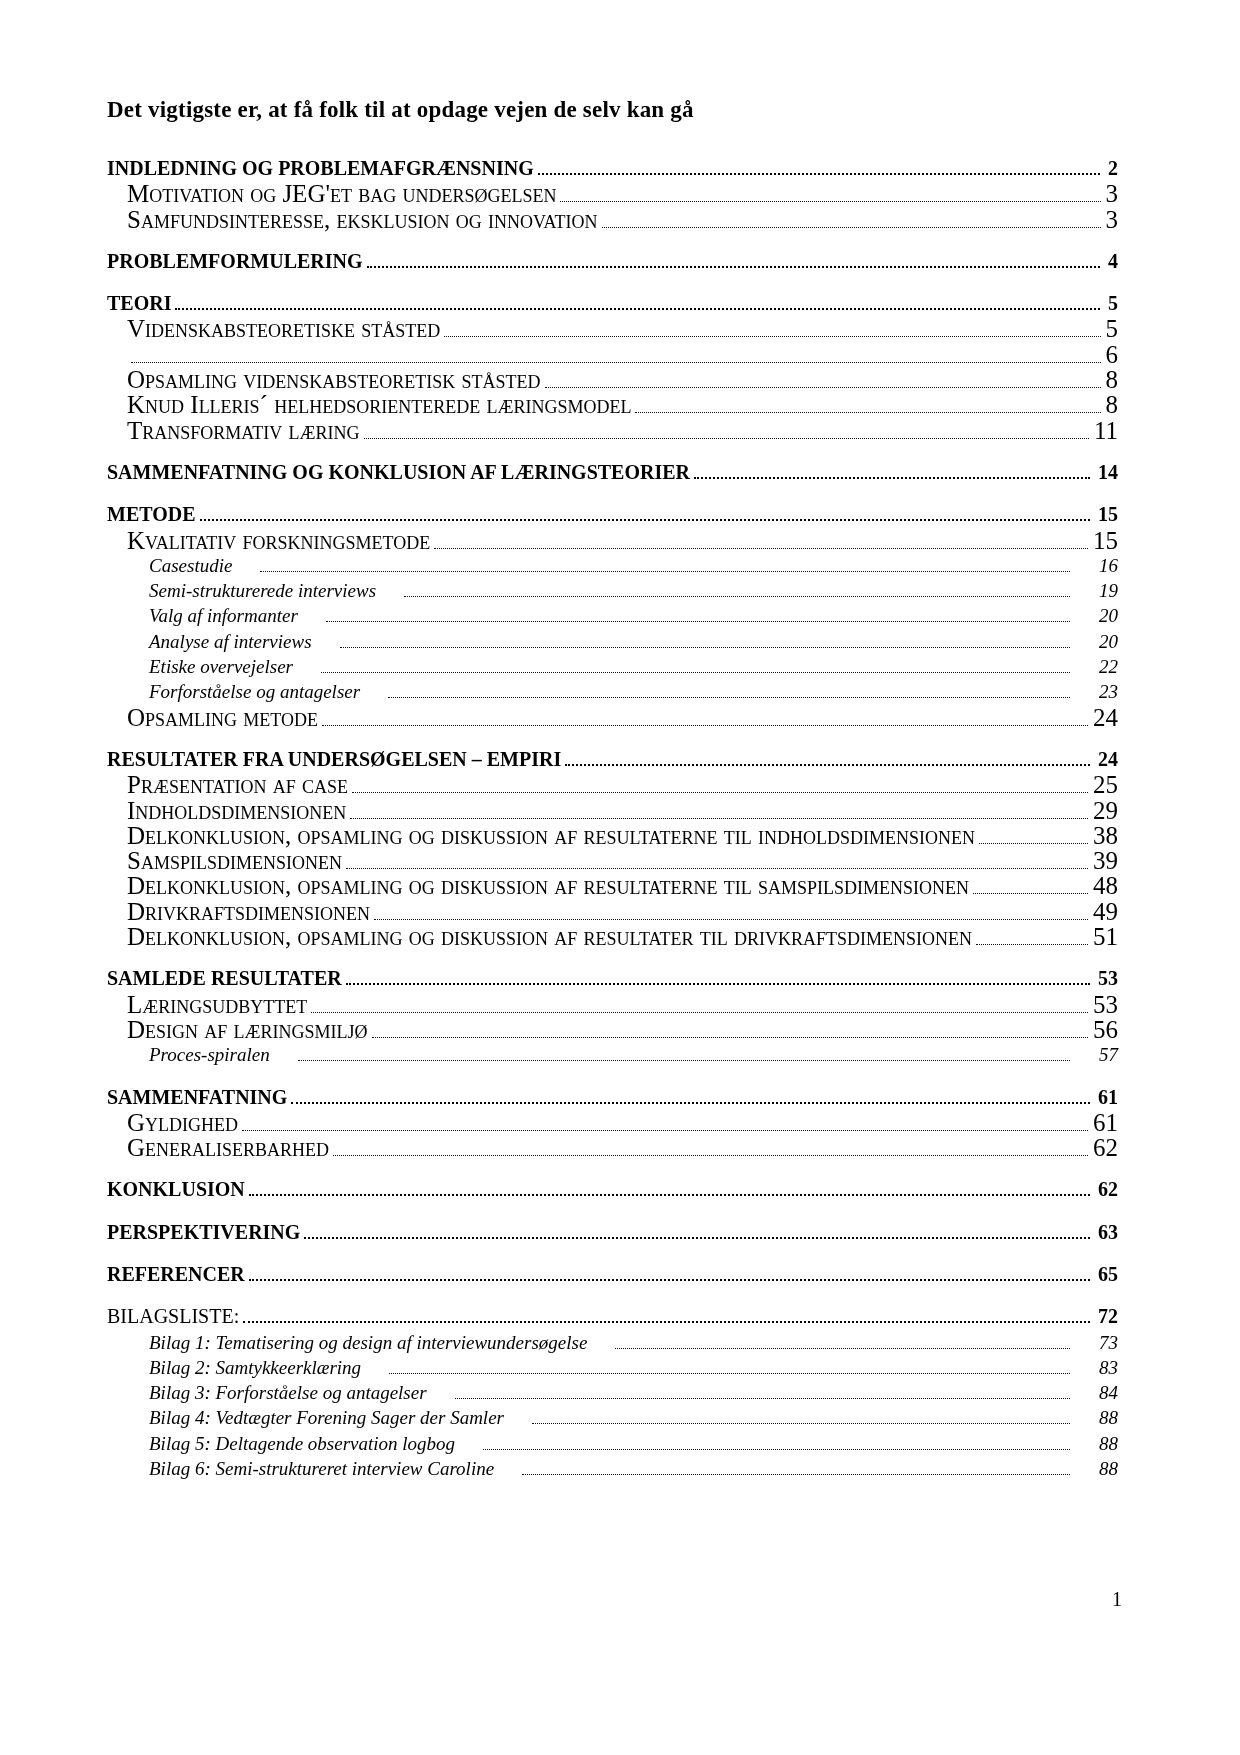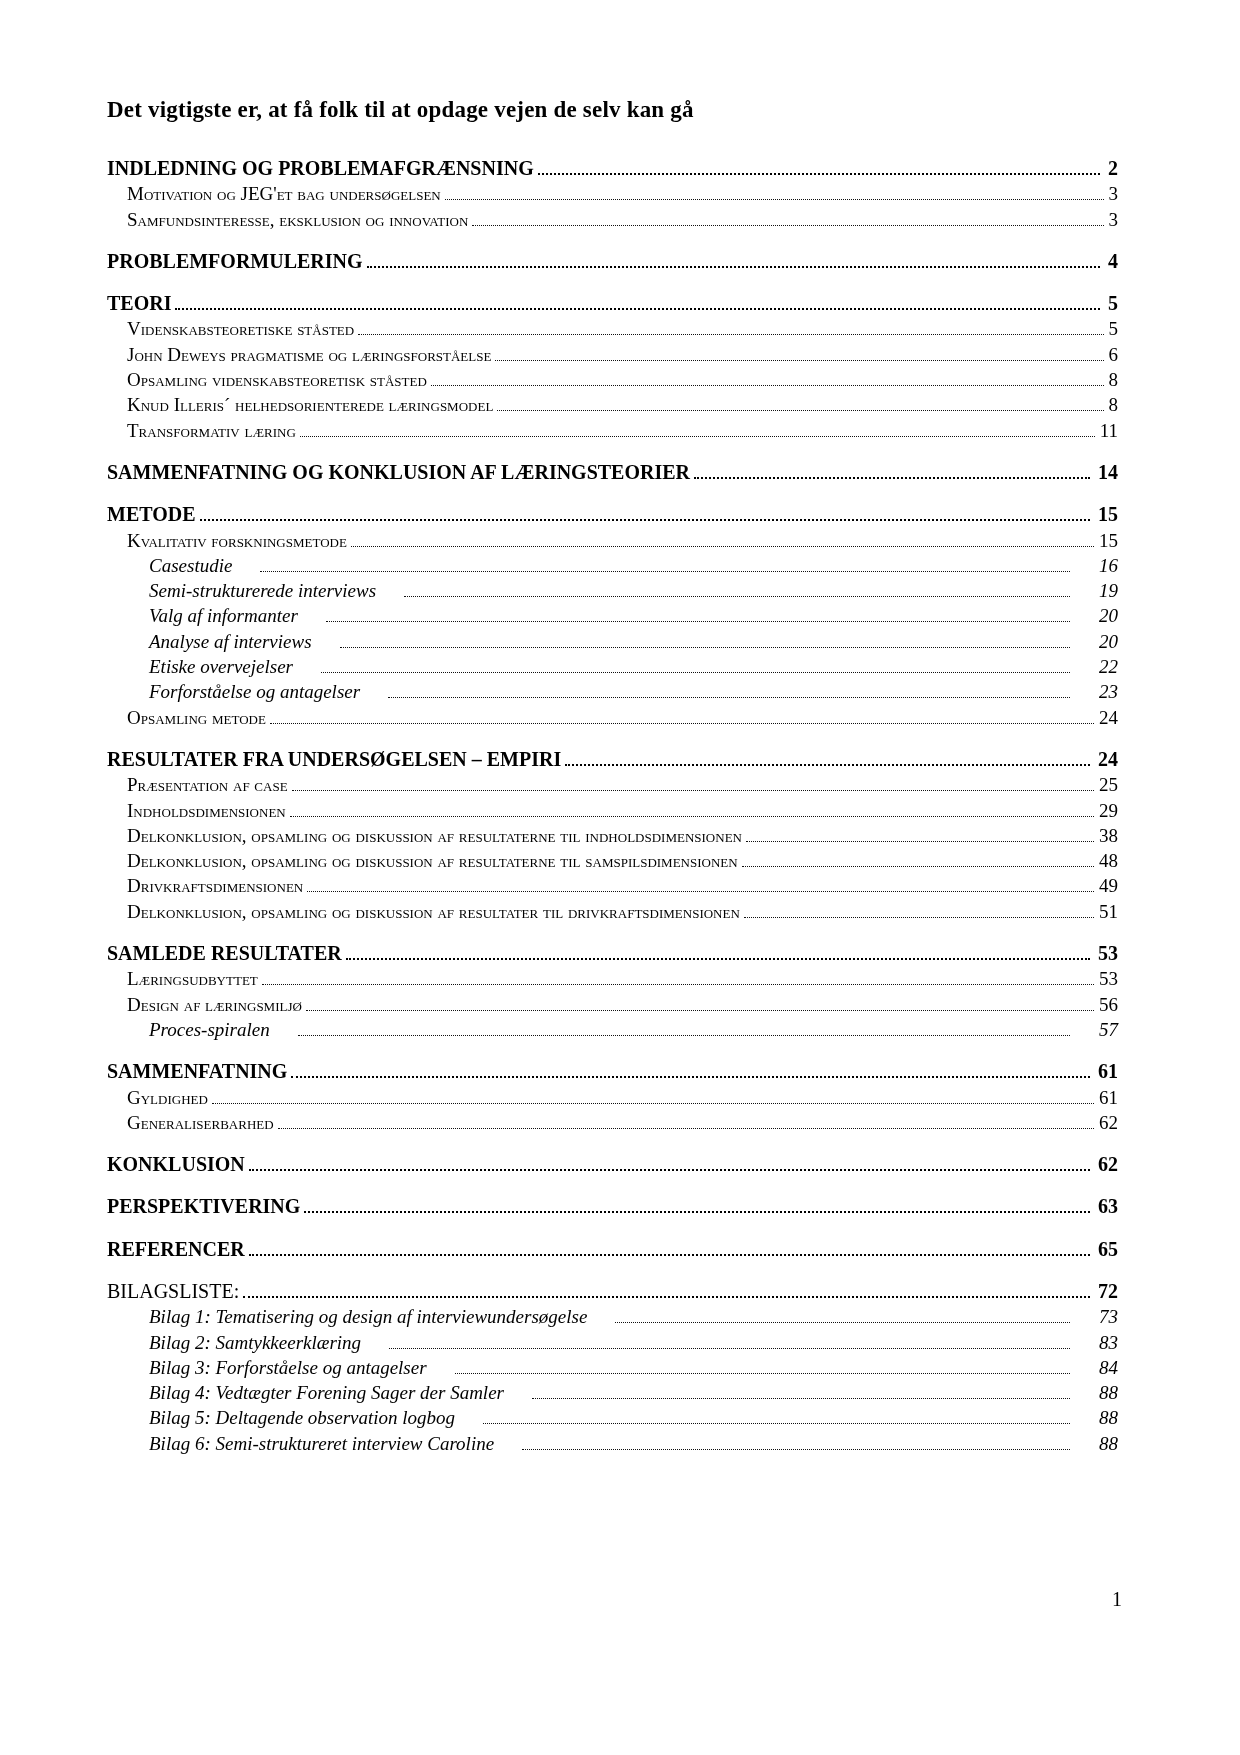--- a/index.html
+++ b/index.html
@@ -41,21 +41,21 @@
 
   
   .lvl1 { margin-top: 17px; font-weight: bold; font-size: 20px; }
   .lvl1 .toc-leader { border-bottom: 2.5px dotted #000; margin-bottom: 4px; }
   .lvl1 .toc-page { padding-left: 6px; }
 
   
   .lvl1.plain-label .toc-label { font-weight: normal; }
 
   
-  .lvl2 { font-size: 19px; margin-left: 20px; }
+  .lvl2 { font-size: 25px; margin-left: 20px; }
   .lvl2 .toc-label { font-variant: small-caps; }
 
   
   .lvl3 { font-size: 19px; margin-left: 42px; font-style: italic; gap: 24px; }
 
   .footer-page-number {
     position: absolute;
     top: 1588px;
     right: 118px;
     font-size: 20px;
@@ -92,21 +92,20 @@
         <span class="toc-label">TEORI</span>
         <span class="toc-leader"></span>
         <span class="toc-page">5</span>
       </div>
       <div class="toc-row lvl2">
         <span class="toc-label">Videnskabsteoretiske ståsted</span>
         <span class="toc-leader"></span>
         <span class="toc-page">5</span>
       </div>
       <div class="toc-row lvl2">
-        <span class="toc-label">John Deweys pragmatisme og læringsforståelse</span>
         <span class="toc-leader"></span>
         <span class="toc-page">6</span>
       </div>
       <div class="toc-row lvl2">
         <span class="toc-label">Opsamling videnskabsteoretisk ståsted</span>
         <span class="toc-leader"></span>
         <span class="toc-page">8</span>
       </div>
       <div class="toc-row lvl2">
         <span class="toc-label">Knud Illeris´ helhedsorienterede læringsmodel</span>
@@ -180,20 +179,25 @@
       </div>
       <div class="toc-row lvl2">
         <span class="toc-label">Indholdsdimensionen</span>
         <span class="toc-leader"></span>
         <span class="toc-page">29</span>
       </div>
       <div class="toc-row lvl2">
         <span class="toc-label">Delkonklusion, opsamling og diskussion af resultaterne til indholdsdimensionen</span>
         <span class="toc-leader"></span>
         <span class="toc-page">38</span>
+      </div>
+      <div class="toc-row lvl2">
+        <span class="toc-label">Samspilsdimensionen</span>
+        <span class="toc-leader"></span>
+        <span class="toc-page">39</span>
       </div>
       <div class="toc-row lvl2">
         <span class="toc-label">Delkonklusion, opsamling og diskussion af resultaterne til samspilsdimensionen</span>
         <span class="toc-leader"></span>
         <span class="toc-page">48</span>
       </div>
       <div class="toc-row lvl2">
         <span class="toc-label">Drivkraftsdimensionen</span>
         <span class="toc-leader"></span>
         <span class="toc-page">49</span>

